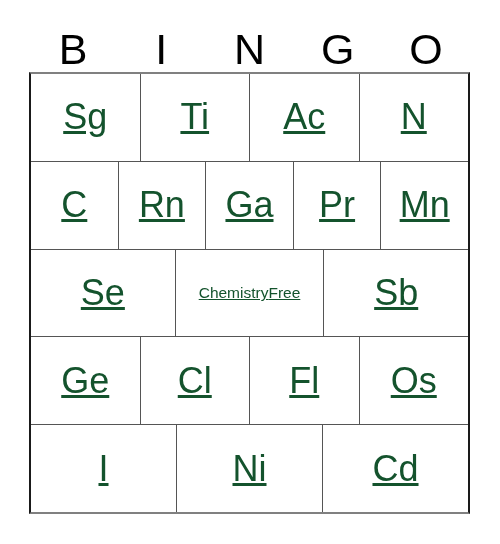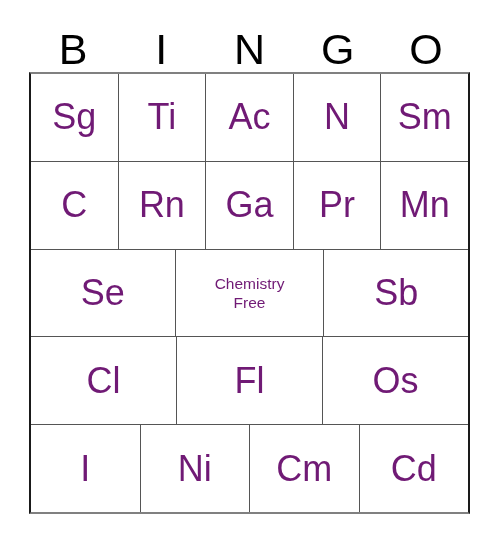--- a/index.html
+++ b/index.html
@@ -73,33 +73,34 @@
 
   .grid-cell {
     flex: 1 1 0;
     border-right: 1px solid #555555;
     box-sizing: border-box;
     display: flex;
     align-items: center;
     justify-content: center;
     font-size: 36px;
     line-height: 38px;
-    color: #701a75;
+    color: #14532d;
     overflow: hidden;
     user-select: none;
+    text-decoration: underline;
   }
   .grid-cell:last-child {
     border-right: none;
   }
 
   
   .grid-cell.free-space {
     font-size: 15.5px;
     line-height: 19px;
-    flex-direction: column;
+    flex-direction: row;
     padding: 0 2px;
   }
   .free-line {
     display: block;
     white-space: nowrap;
   }
 </style>
 </head>
 <body>
 
@@ -113,47 +114,46 @@
     <div class="header-cell">O</div>
   </div>
 
   <div class="grid">
 
     <div class="grid-row">
       <div class="grid-cell">Sg</div>
       <div class="grid-cell">Ti</div>
       <div class="grid-cell">Ac</div>
       <div class="grid-cell">N</div>
-      <div class="grid-cell">Sm</div>
     </div>
 
     <div class="grid-row">
       <div class="grid-cell">C</div>
       <div class="grid-cell">Rn</div>
       <div class="grid-cell">Ga</div>
       <div class="grid-cell">Pr</div>
       <div class="grid-cell">Mn</div>
     </div>
 
     <div class="grid-row">
       <div class="grid-cell">Se</div>
       <div class="grid-cell free-space">
         <span class="free-line">Chemistry</span>
         <span class="free-line">Free</span>
       </div>
       <div class="grid-cell">Sb</div>
     </div>
 
     <div class="grid-row">
+      <div class="grid-cell">Ge</div>
       <div class="grid-cell">Cl</div>
       <div class="grid-cell">Fl</div>
       <div class="grid-cell">Os</div>
     </div>
 
     <div class="grid-row">
       <div class="grid-cell">I</div>
       <div class="grid-cell">Ni</div>
-      <div class="grid-cell">Cm</div>
       <div class="grid-cell">Cd</div>
     </div>
 
   </div>
 </div>
 
 </body></html>

